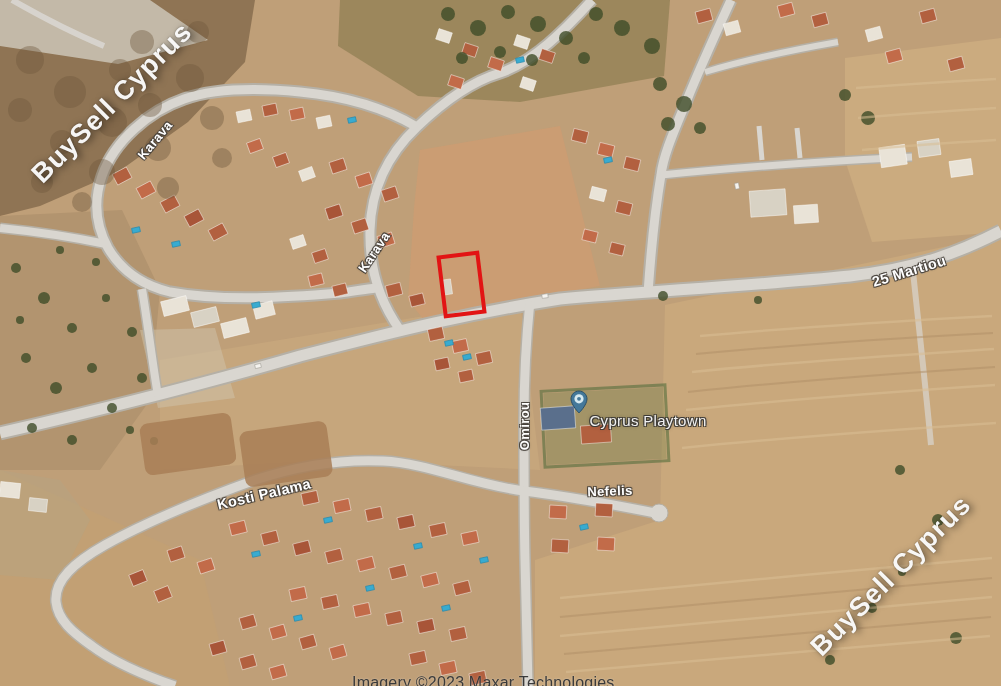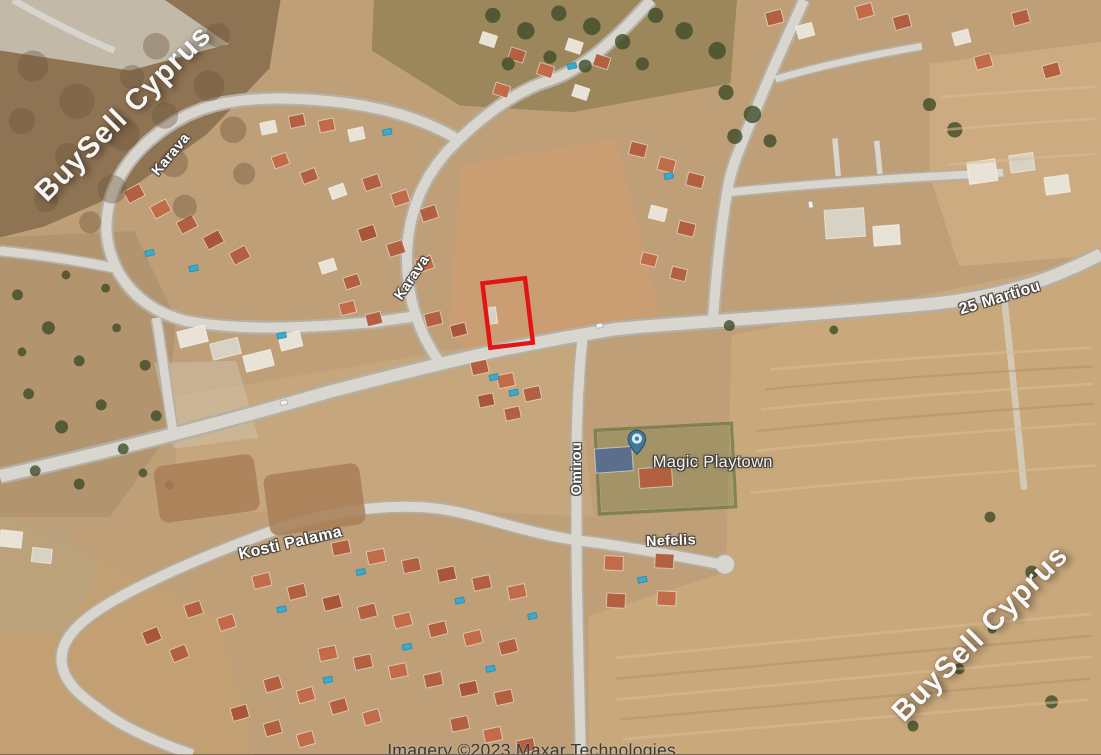--- a/index.html
+++ b/index.html
@@ -301,19 +301,19 @@
   <div class="lbl" style="left:264px;top:494px;--r:-13deg;font-size:14.5px">Kosti Palama</div>
   <div class="lbl" style="left:610px;top:491px;--r:-2deg">Nefelis</div>
 
   <div class="poi-pin">
     <svg width="18" height="24" viewBox="0 0 18 24">
       <path d="M9,1 C4.6,1 1,4.6 1,9 C1,15 9,23 9,23 C9,23 17,15 17,9 C17,4.6 13.4,1 9,1 Z" fill="#44789a" stroke="#2c5068" stroke-width="1"></path>
       <circle cx="9" cy="8.8" r="4.6" fill="#d6e9f0"></circle>
       <circle cx="9" cy="8.8" r="1.9" fill="#44789a"></circle>
     </svg>
   </div>
-  <div class="poi-label">Magic Playtown</div>
+  <div class="poi-label">Cyprus Playtown</div>
 
   <div class="watermark" style="left:112px;top:103px">BuySell Cyprus</div>
   <div class="watermark" style="left:891px;top:576px">BuySell Cyprus</div>
 
   <div class="attr">Imagery ©2023 Maxar Technologies</div>
 </div>
 
 </body></html>

